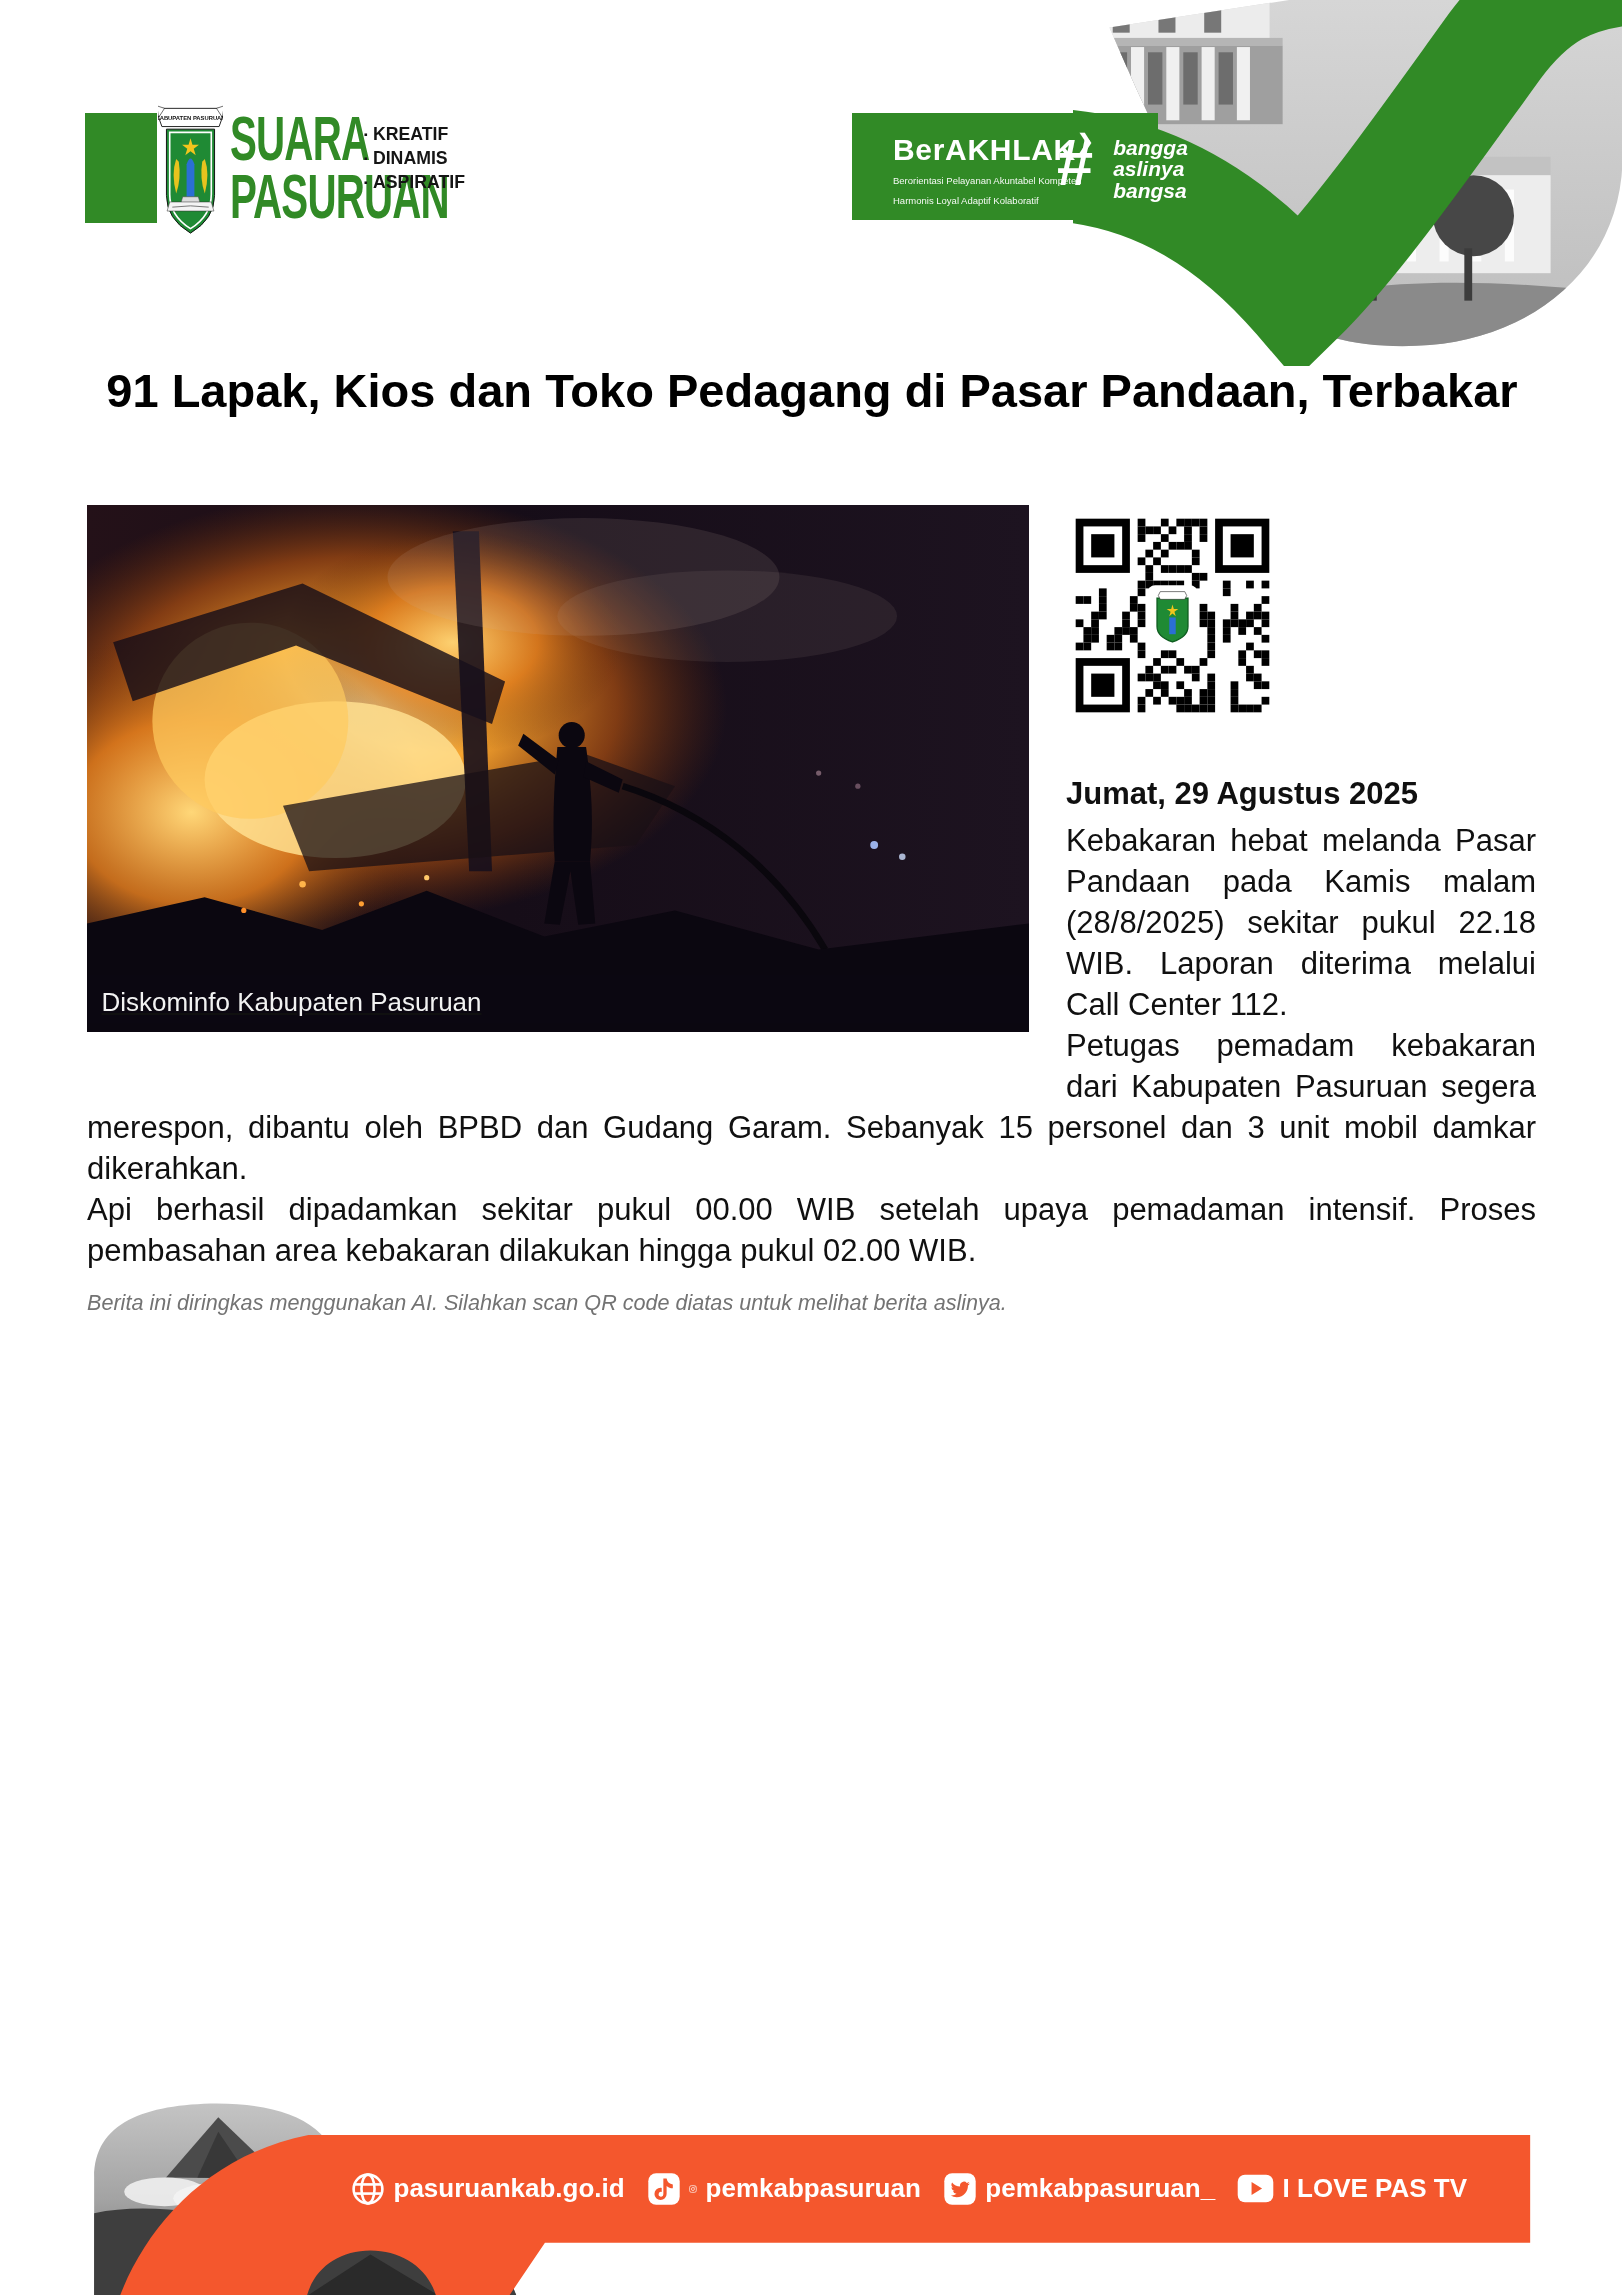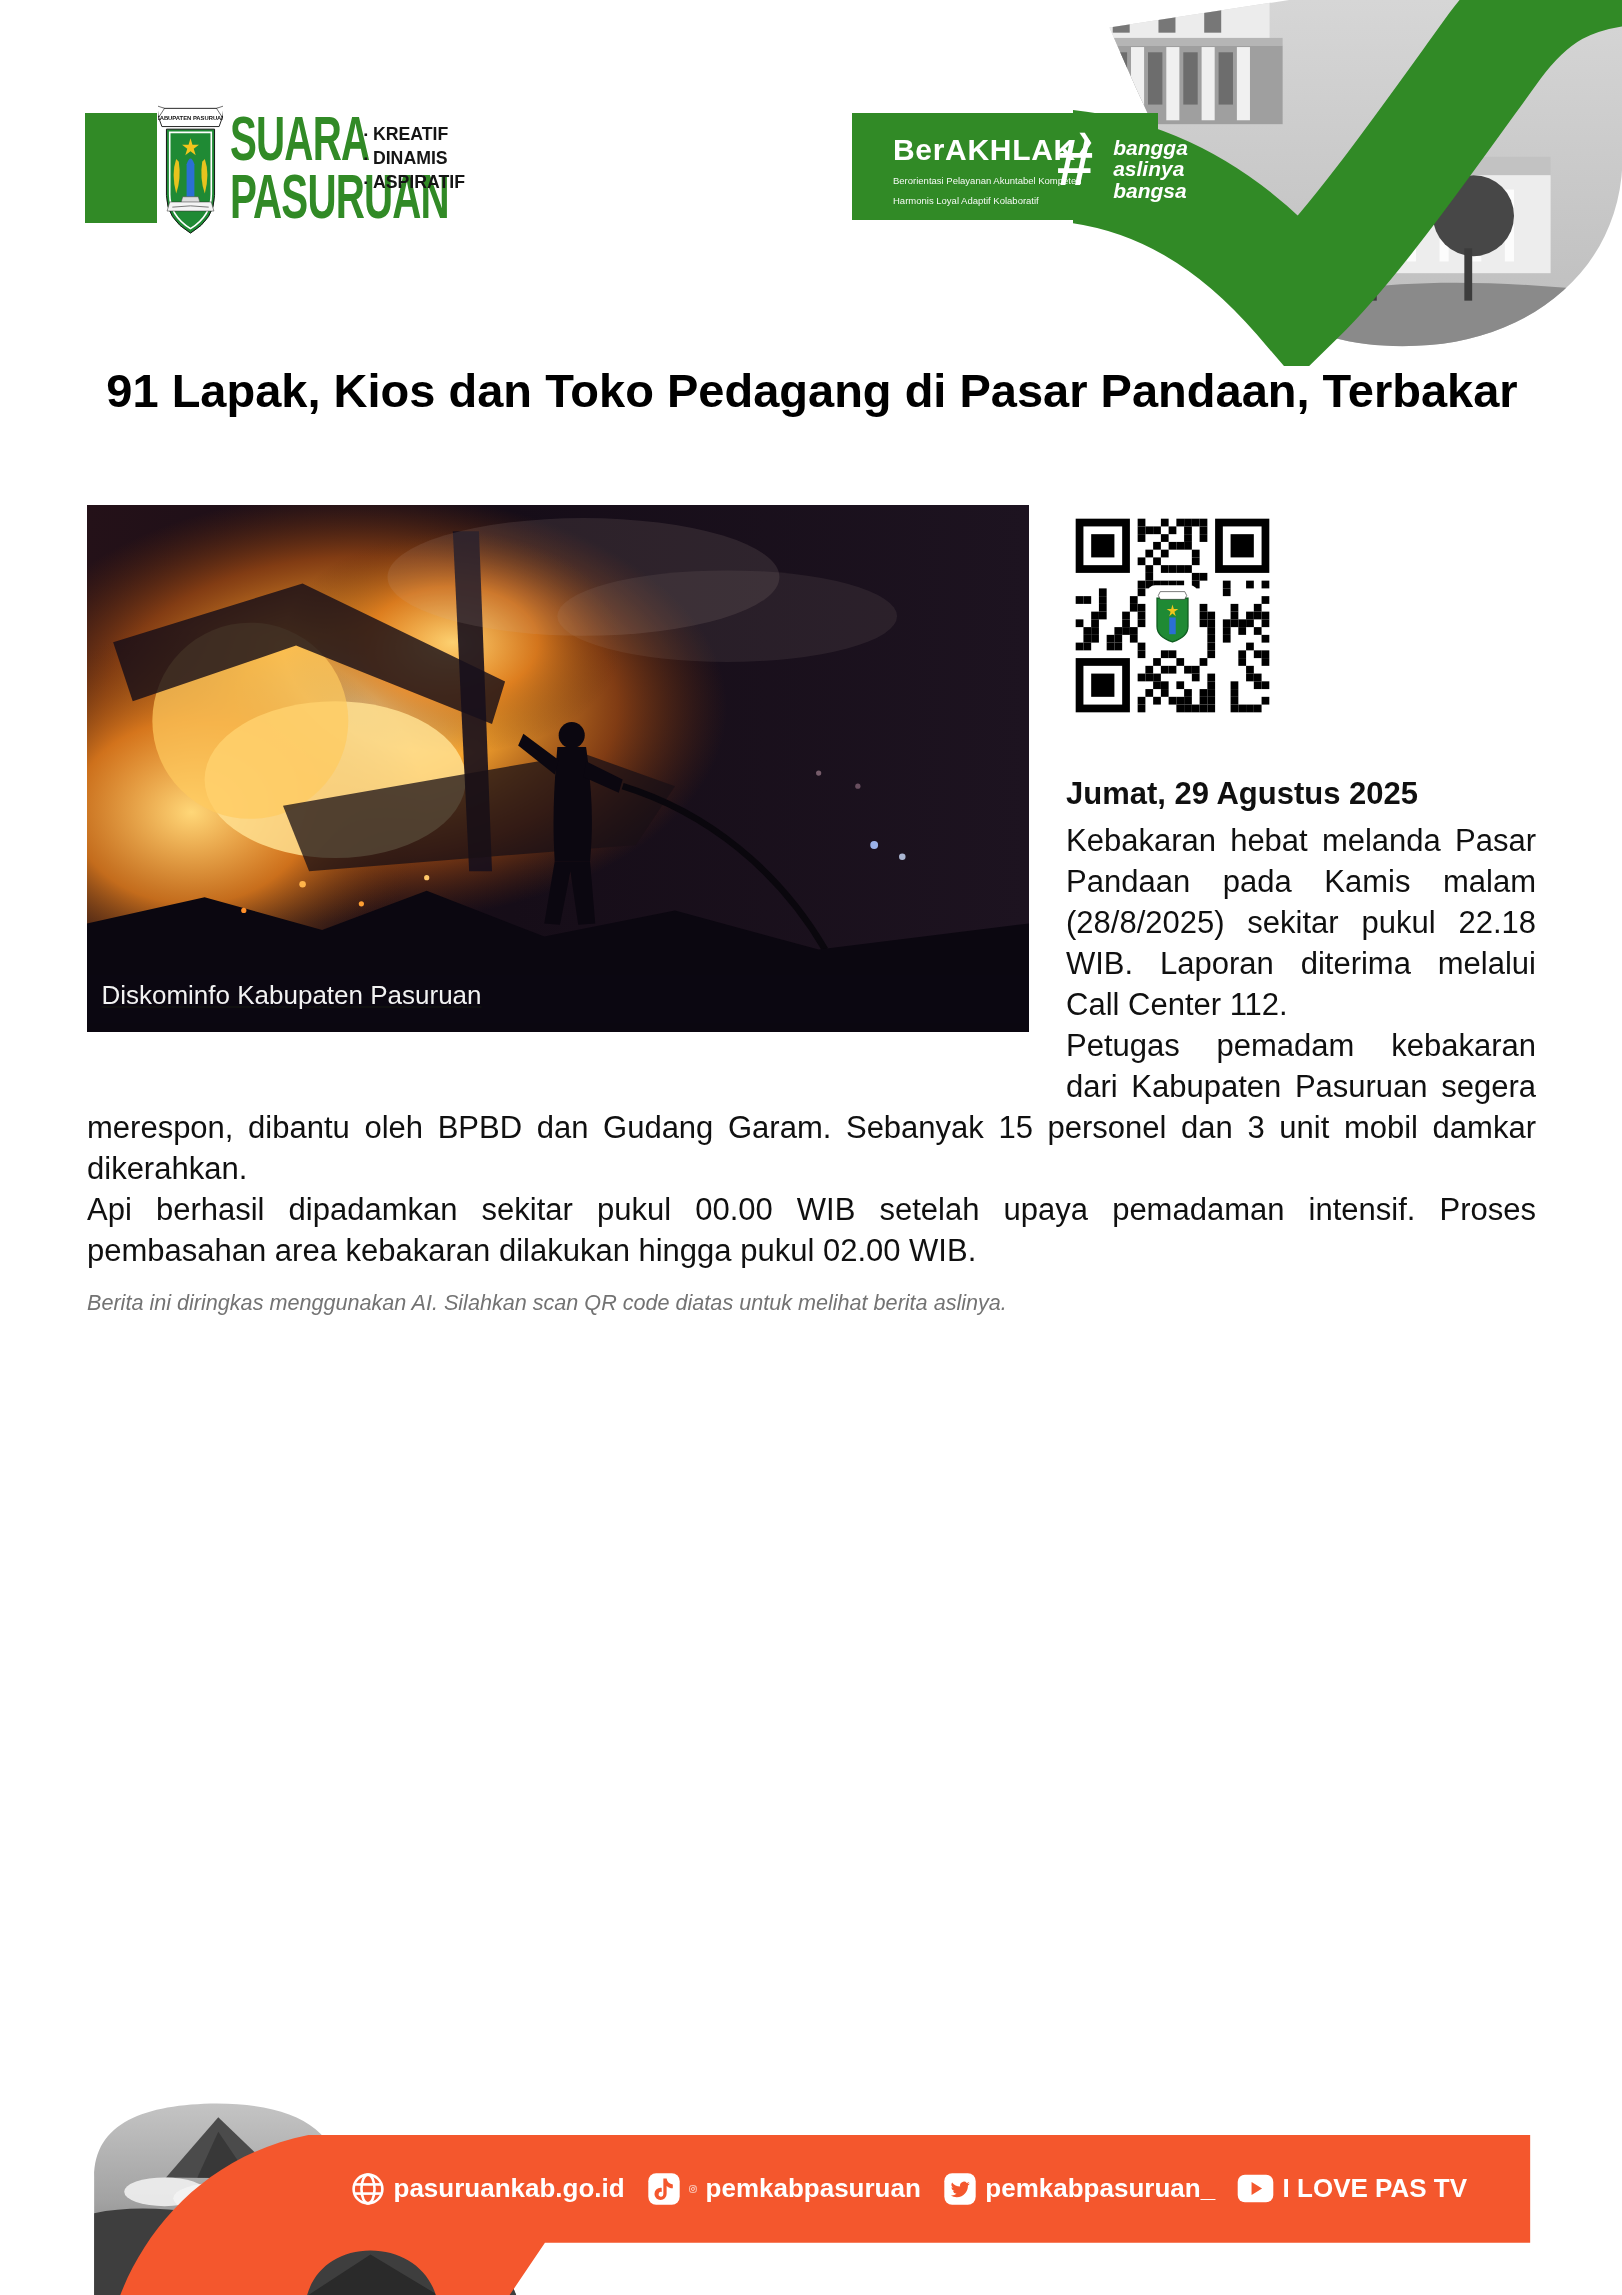--- a/index.html
+++ b/index.html
@@ -30,21 +30,21 @@
   .corner-art{position:absolute;left:1073px;top:0;width:550px;height:366px;z-index:1;}
   
   .page-title{position:absolute;left:92px;top:330px;width:1440px;text-align:center;
               font-size:47px;line-height:60px;font-weight:bold;color:#000;}
   
   .article{position:absolute;left:87px;top:505px;width:1449px;font-size:31px;line-height:41px;
            text-align:justify;color:#101010;}
   figure.photo{float:left;width:942px;height:527px;margin:0 37px 35px 0;position:relative;padding:0;}
   figure.photo svg{display:block;width:942px;height:527px;}
   .caption-bar{position:absolute;left:0;bottom:9.2px;width:100%;height:48px;background:rgba(12,9,20,.45);
-               display:flex;align-items:flex-start;text-decoration:underline;}
+               display:flex;align-items:flex-end;text-decoration:underline;}
   .caption-bar span{color:#f2f2f2;font-size:26px;margin-left:14.4px;font-weight:400;}
   .qr{display:block;width:213px;height:213px;margin:3.9px 0 0 0;}
   .date{font-weight:bold;font-size:31px;line-height:41px;margin:51px 0 6.5px 0;text-align:left;}
   .article p{margin:0;}
   .footnote{font-size:21.6px;line-height:26px;font-style:italic;color:#737373;padding-top:18.3px;text-align:left;}
   
   .footer-art{position:absolute;left:0;top:2099px;width:1623px;height:196px;}
   .social-row{position:absolute;left:351px;top:2169px;width:1073px;height:39px;display:flex;align-items:center;
               color:#fff;font-weight:bold;font-size:26px;white-space:nowrap;gap:11px;}
   .social-row .grp{display:flex;align-items:center;}

